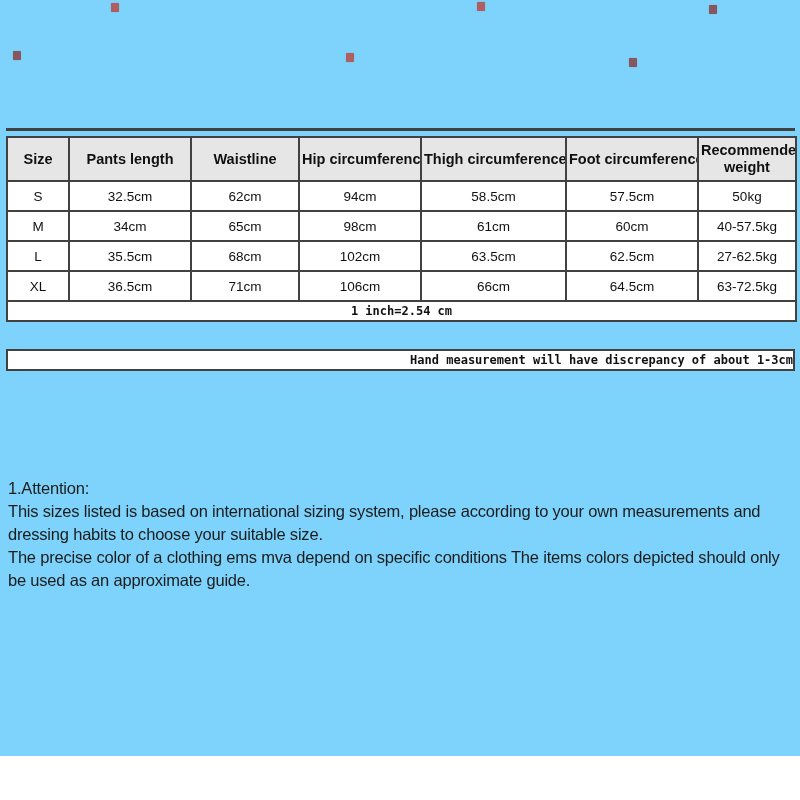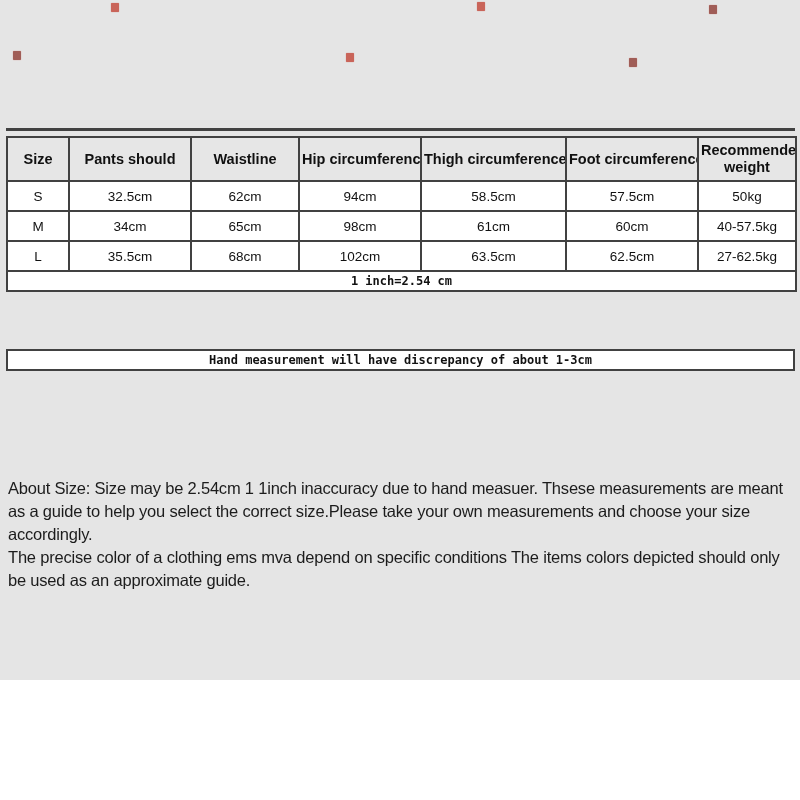--- a/index.html
+++ b/index.html
@@ -1,17 +1,17 @@
 <!DOCTYPE html>
 <html><head>
 <meta charset="utf-8">
 <style>
   html,body { margin:0; padding:0; background:#ffffff; }
   .canvas {
-    position:relative; width:800px; height:680px; background:#e5e5e5;
+    position:relative; width:800px; height:756px; background:#7dd3fc;
     font-family:"Liberation Sans", sans-serif; overflow:hidden; color:#1c1c1c;
   }
 
   
   .speck {
     position:absolute; width:8px; height:9px; background:#c0392b;
     opacity:.75; border-radius:1px; box-shadow:0 0 1px #c0392b;
   }
   .speck.dark { background:#8a3028; }
 
@@ -31,21 +31,21 @@
   }
   .size-table th.wrap { white-space:normal; line-height:17px; }
   .size-table td { font-size:13.5px; height:28px; background:#ffffff; }
   .size-table td.note-cell {
     font-family:"DejaVu Sans Mono", monospace; font-weight:bold; font-size:12px; height:18px;
   }
 
   .note-box {
     position:absolute; left:6px; top:349px; width:785px; height:18px;
     border:2px solid #414141; background:#ffffff;
-    text-align:center; line-height:18px;
+    text-align:right; line-height:18px;
     font-family:"DejaVu Sans Mono", monospace; font-weight:bold; font-size:12px; color:#111111;
   }
 
   .description {
     position:absolute; left:8px; top:477px; width:790px;
     font-size:16.5px; line-height:23px; letter-spacing:-0.2px; color:#1c1c1c;
   }
   .description .sec-heading:empty { display:none; }
 </style>
 </head>
@@ -68,21 +68,21 @@
         <col style="width:122px">
         <col style="width:108px">
       <col style="width:122px">
         <col style="width:145px">
         <col style="width:132px">
       <col style="width:98px">
     </colgroup>
     <thead>
       <tr>
         <th>Size</th>
-        <th>Pants should</th>
+        <th>Pants length</th>
         <th>Waistline</th>
         <th>Hip circumference</th>
         <th>Thigh circumference</th>
         <th>Foot circumference</th>
         <th class="wrap">Recommended weight</th>
       </tr>
     </thead>
     <tbody>
       <tr>
         <td>S</td>
@@ -104,32 +104,44 @@
       </tr>
       <tr>
         <td>L</td>
         <td>35.5cm</td>
         <td>68cm</td>
         <td>102cm</td>
         <td>63.5cm</td>
         <td>62.5cm</td>
         <td>27-62.5kg</td>
       </tr>
+      <tr>
+        <td>XL</td>
+        <td>36.5cm</td>
+        <td>71cm</td>
+        <td>106cm</td>
+        <td>66cm</td>
+        <td>64.5cm</td>
+        <td>63-72.5kg</td>
+      </tr>
     </tbody>
     <tfoot>
       <tr>
         <td class="note-cell" colspan="7">1 inch=2.54 cm</td>
       </tr>
     </tfoot>
   </table>
 
   <div class="note-box">Hand measurement will have discrepancy of about 1-3cm</div>
 
   <div class="description">
     <div>
-      <div class="sec-body">About Size: Size may be 2.54cm 1 1inch inaccuracy due to hand measuer. Thsese measurements are meant as a guide to help you select the correct size.Please take your own measurements and choose your size accordingly.</div>
+      <div class="sec-heading">1.Attention:</div>
+      <div class="sec-body">This sizes listed is based on international sizing system, please according to your own measurements and dressing habits to choose your suitable size.</div>
+    </div>
+    <div>
     </div>
     <div>
       <div class="sec-body">The precise color of a clothing ems mva depend on specific conditions The items colors depicted should only be used as an approximate guide.</div>
     </div>
   </div>
 
 </div>
 
 </body></html>

